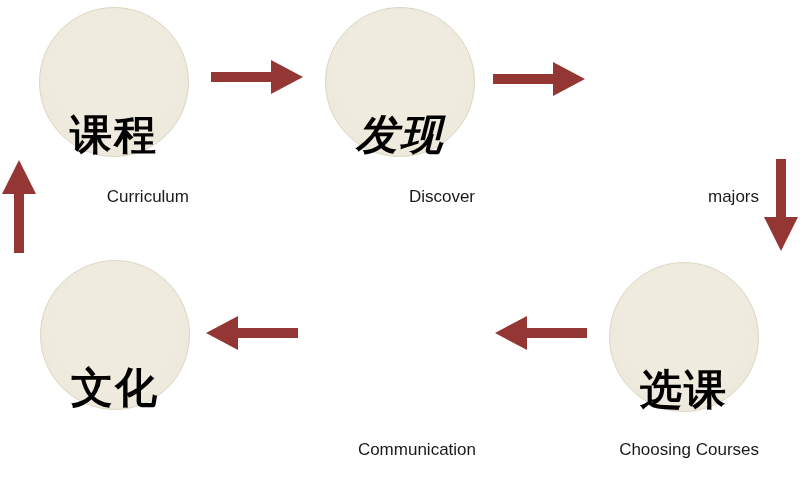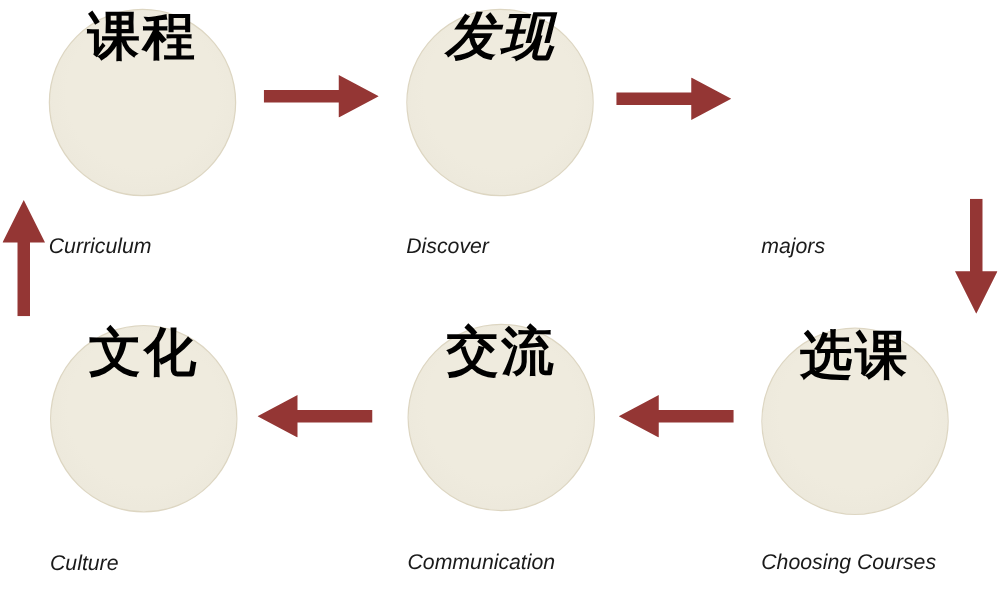--- a/index.html
+++ b/index.html
@@ -22,40 +22,39 @@
     overflow: hidden;
   }
   .node-circle {
     position: absolute;
     width: 150px;
     height: 150px;
     border-radius: 50%;
     background: radial-gradient(circle at 50% 45%, #EFEBDE 55%, var(--circle-fill) 80%, #E4DFCD 100%);
     border: 1px solid var(--circle-edge);
     display: flex;
-    align-items: flex-start;
+    align-items: flex-end;
     justify-content: center;
   }
   .node-zh {
     font-size: 42px;
     font-weight: 700;
     letter-spacing: 2px;
     color: #000000;
     line-height: 1;
     white-space: nowrap;
   }
   .node-en {
     position: absolute;
     width: 150px;
-    text-align: left;
+    text-align: right;
     font-size: 17px;
     color: var(--text);
     white-space: nowrap;
     line-height: 1.2;
-    font-style: italic;
   }
   .arrow {
     position: absolute;
     color: var(--arrow);
   }
   .arrow svg { display: block; }
 
   
   .c1 { left: 39px;  top: 7px; }
   .c2 { left: 325px; top: 7px; font-style: italic; }
@@ -88,33 +87,29 @@
   <div class="node-circle c1">
     <span class="node-zh">课程</span>
   </div>
   <div class="node-circle c2">
     <span class="node-zh">发现</span>
   </div>
 
   <div class="node-circle c4">
     <span class="node-zh">选课</span>
   </div>
-  <div class="node-circle c5">
-    <span class="node-zh">交流</span>
-  </div>
   <div class="node-circle c6">
     <span class="node-zh">文化</span>
   </div>
 
   <div class="node-en l1">Curriculum</div>
   <div class="node-en l2">Discover</div>
   <div class="node-en l3">majors</div>
   <div class="node-en l4">Choosing Courses</div>
   <div class="node-en l5">Communication</div>
-  <div class="node-en l6">Culture</div>
 
   <div class="arrow a1">
     <svg width="92" height="34" viewBox="0 0 92 34" fill="currentColor" aria-hidden="true">
       <polygon points="0,12 60,12 60,0 92,17 60,34 60,22 0,22"></polygon>
     </svg>
   </div>
   <div class="arrow a2">
     <svg width="92" height="34" viewBox="0 0 92 34" fill="currentColor" aria-hidden="true">
       <polygon points="0,12 60,12 60,0 92,17 60,34 60,22 0,22"></polygon>
     </svg>

